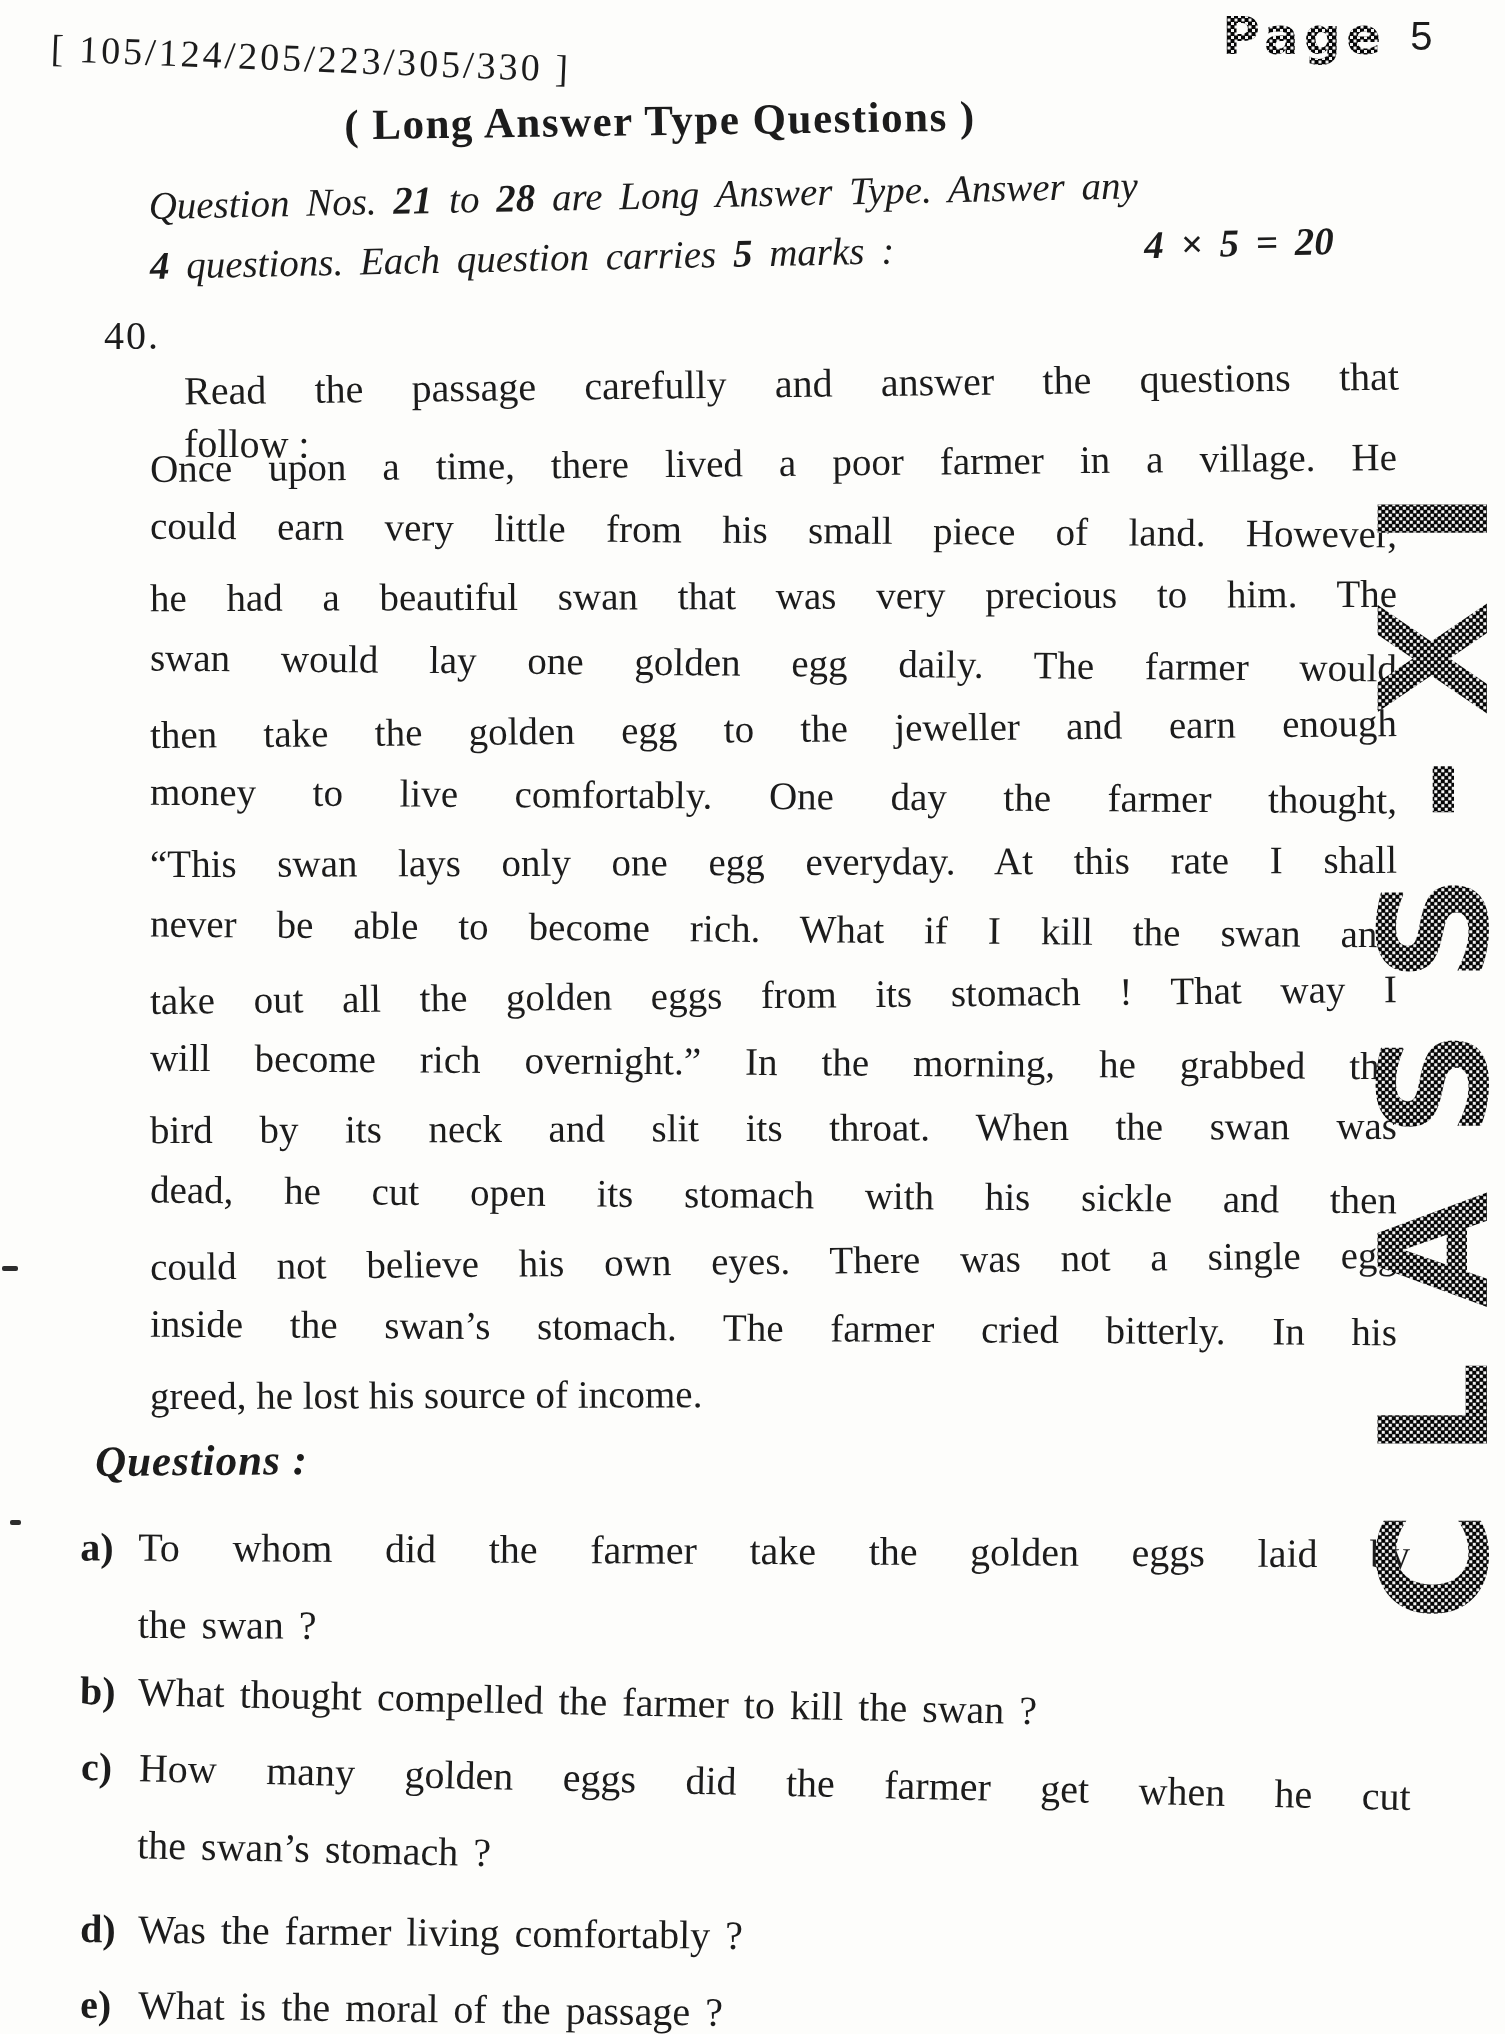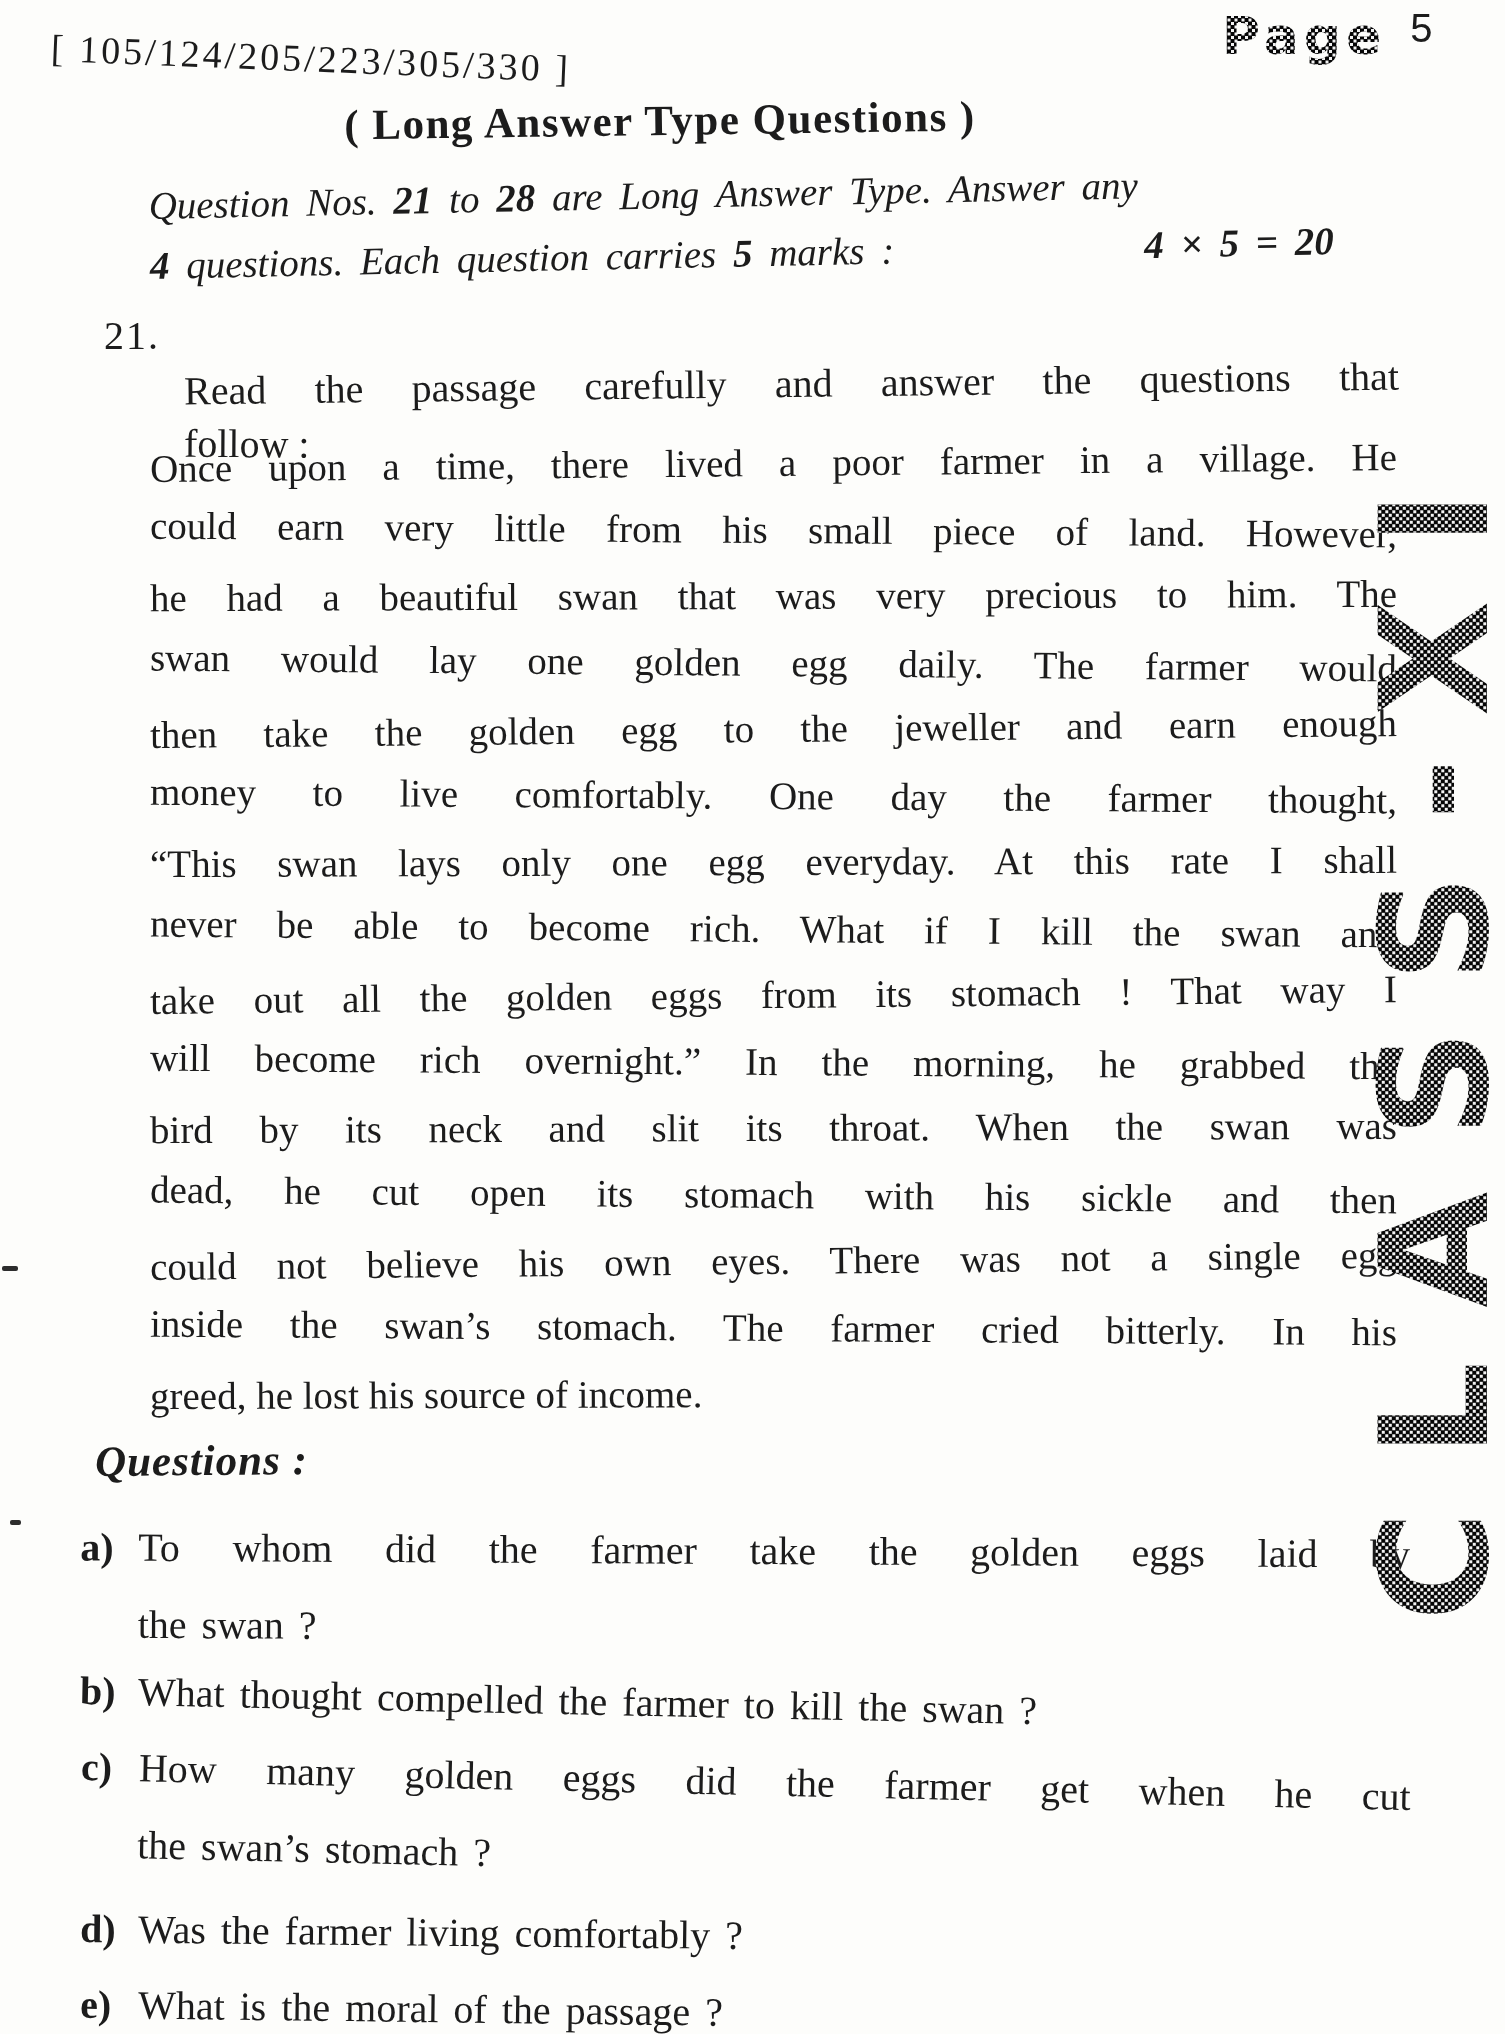--- a/index.html
+++ b/index.html
@@ -26,21 +26,21 @@
 
   
   .header-code {
     position:absolute; left:52px; top:26px;
     font-size:38px; letter-spacing:3px;
     transform:rotate(2.3deg); transform-origin:left top;
     white-space:nowrap;
   }
   .page-indicator {
     position:absolute; left:1222px; top:6px;
-    display:flex; align-items:flex-start; gap:24px; white-space:nowrap;
+    display:flex; align-items:center; gap:24px; white-space:nowrap;
   }
   .page-word {
     font-family:"DejaVu Sans","Liberation Sans",sans-serif;
     font-weight:bold; font-size:52px; letter-spacing:5px;
   }
   .page-num { font-family:"Liberation Sans",sans-serif; font-size:40px; }
 
   
   .section-title {
     position:absolute; left:230px; top:96px; width:860px;
@@ -123,21 +123,21 @@
   </div>
 
   <div class="section-title">( Long Answer Type Questions )</div>
 
   <div class="instructions">
     <div class="instr-line"><span>Question Nos. </span><b>21</b><span> to </span><b>28</b><span> are Long Answer Type. Answer any</span></div>
     <div class="instr-line"><b>4</b><span> questions. Each question carries </span><b>5</b><span> marks :</span><span class="marks">4 × 5 = 20</span></div>
   </div>
 
   <div class="q21-row">
-    <span class="qnum">21.</span>
+    <span class="qnum">40.</span>
     <div class="q21-prompt">
       <div class="pr1">Read the passage carefully and answer the questions that</div>
       <div class="pr2">follow :</div>
     </div>
   </div>
 
   <div class="passage">
     <div class="pline">Once upon a time, there lived a poor farmer in a village. He</div>
     <div class="pline">could earn very little from his small piece of land. However,</div>
     <div class="pline">he had a beautiful swan that was very precious to him. The</div>

